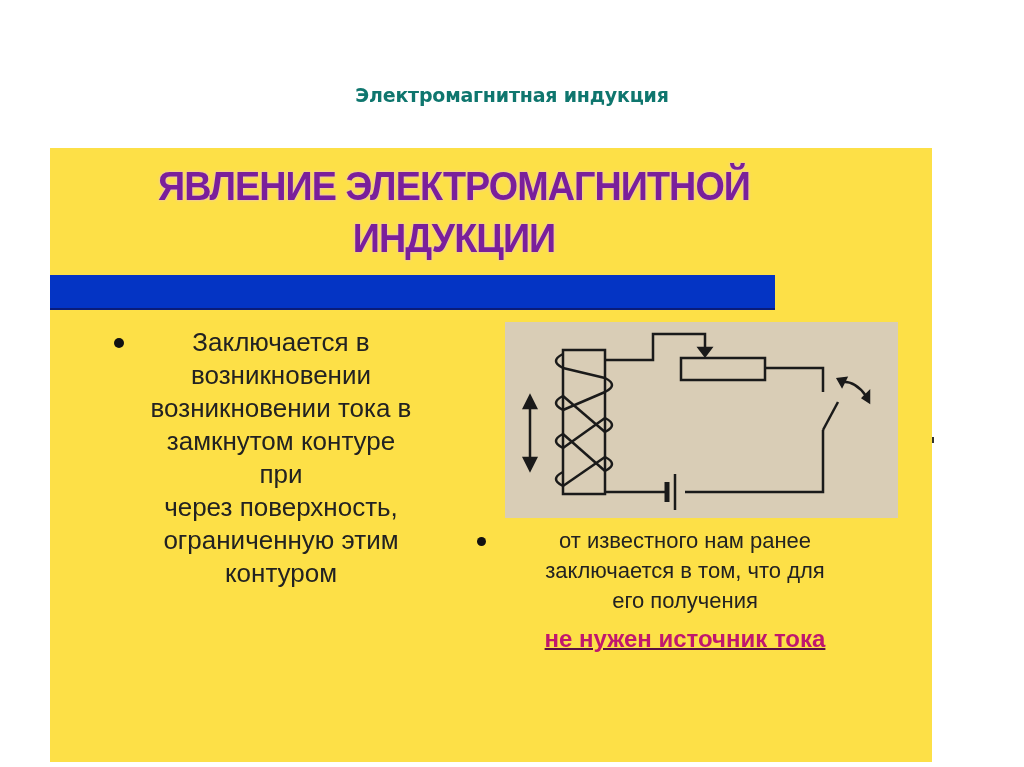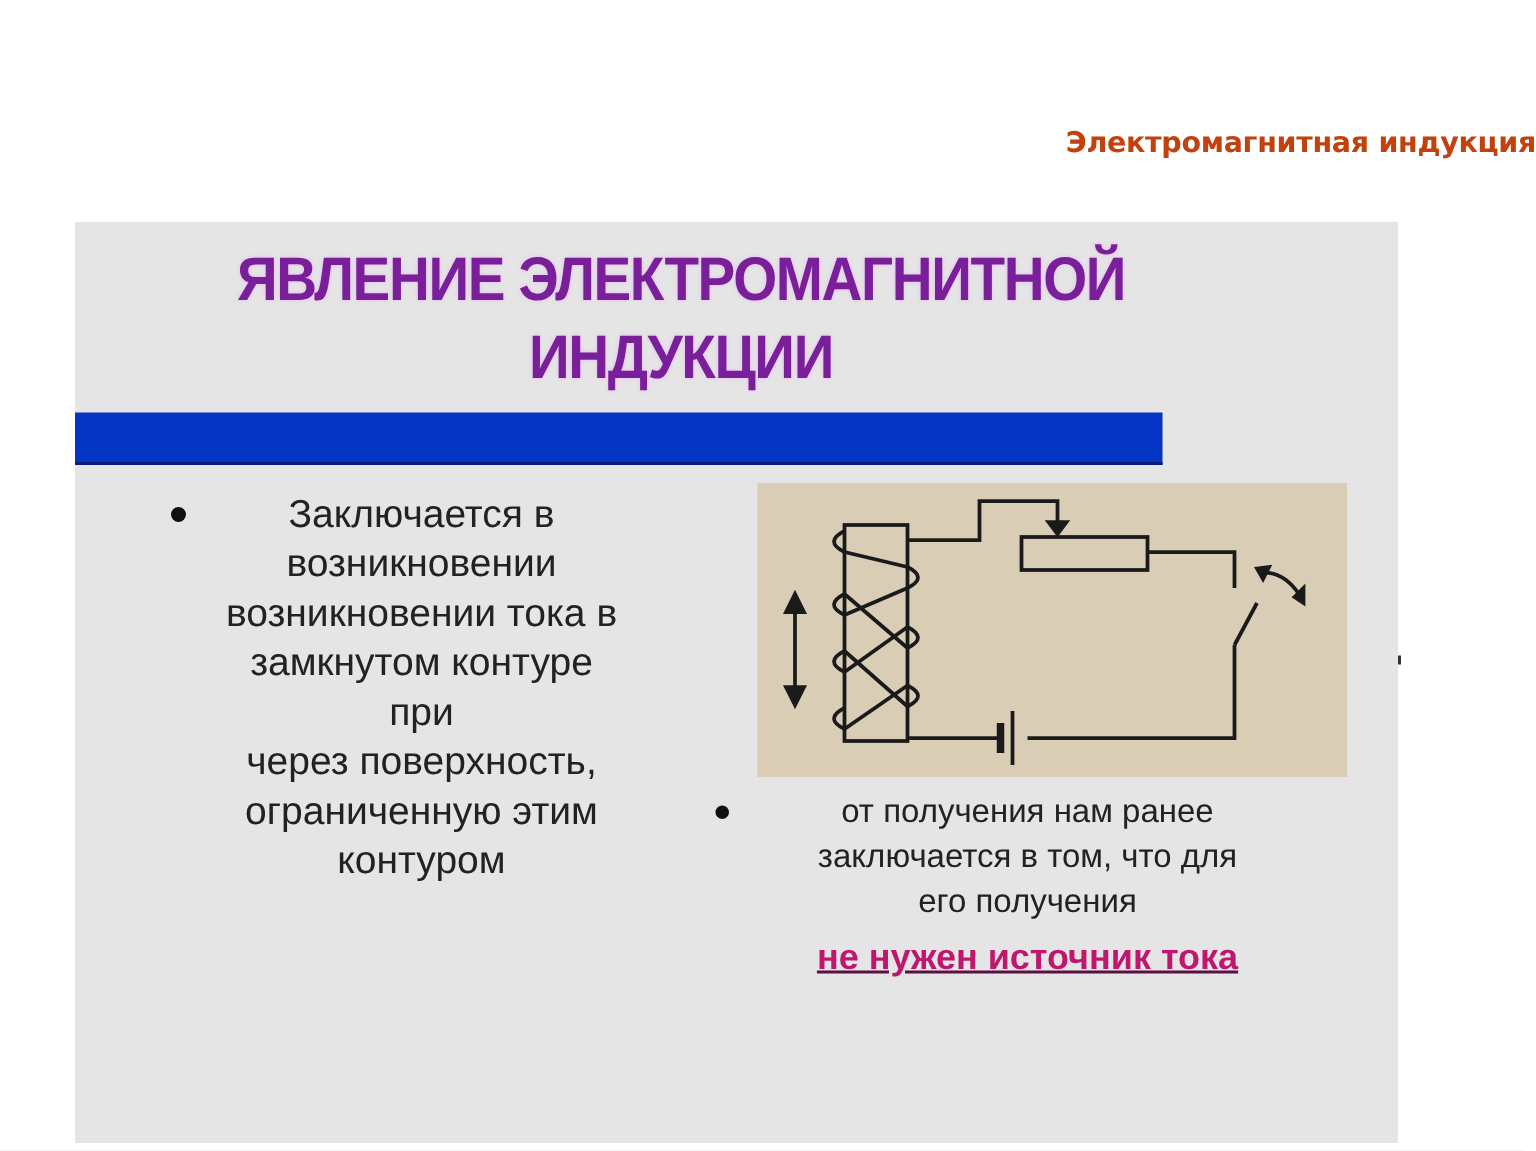--- a/index.html
+++ b/index.html
@@ -3,26 +3,26 @@
 <meta charset="utf-8">
 <style>
   html, body { margin: 0; padding: 0; }
   body {
     width: 1024px; height: 767px; position: relative; overflow: hidden;
     background: #ffffff;
     font-family: "Liberation Sans", sans-serif;
   }
   .page-title {
     position: absolute; left: 0; width: 1024px; top: 84px;
-    text-align: right; font-size: 19px; font-weight: bold; color: #c2410c;
+    text-align: center; font-size: 19px; font-weight: bold; color: #0f766e;
     font-family: "DejaVu Sans", sans-serif; letter-spacing: -0.2px;
   }
   .slide {
     position: absolute; left: 50px; top: 148px; width: 882px; height: 614px;
-    background: #e5e5e5;
+    background: #fde047;
   }
   .slide-heading {
     position: absolute; left: 0; top: 12px; width: 808px;
     text-align: center; color: #7a1f9a; font-weight: bold;
     font-size: 41px; line-height: 52px; letter-spacing: -1px;
     text-shadow: 0 0 3px #e7b8f2;
     transform: scaleX(0.92); transform-origin: center;
   }
   .blue-bar {
     position: absolute; left: 0; top: 127px; width: 725px; height: 33px;
@@ -128,20 +128,20 @@
         <polygon points="19,86 31,86 25,74" fill="#1a1a1a"></polygon>
         <polygon points="19,136 31,136 25,148" fill="#1a1a1a"></polygon>
       </g>
     </svg>
   </div>
 
   <div class="right-col">
     <div class="bullet-line" style="position:relative;">
       <span class="bullet"></span>
     </div>
-    <div>от получения нам ранее</div>
+    <div>от известного нам ранее</div>
     <div>заключается в том, что для</div>
     <div>его получения</div>
     <span class="hl">не нужен источник тока</span>
   </div>
 </div>
 
 <div class="side-mark"></div>
 
 </body></html>

